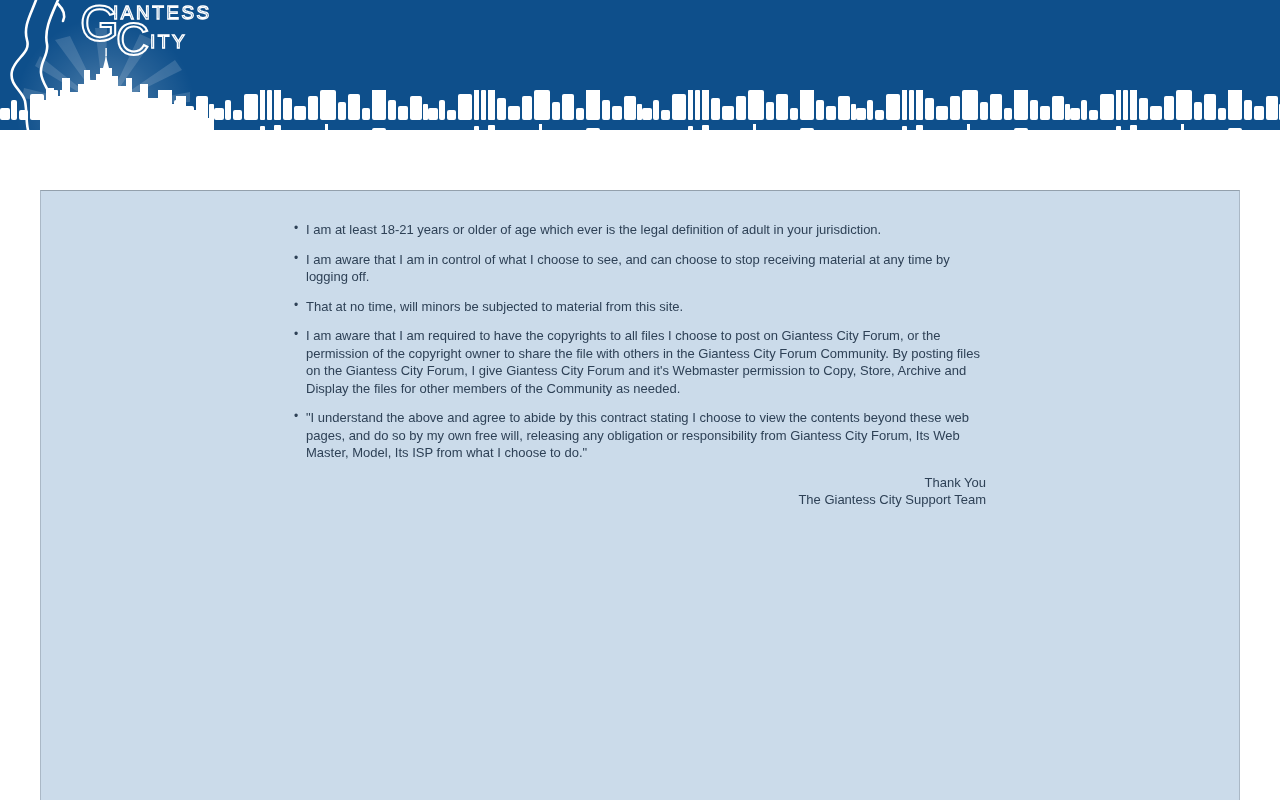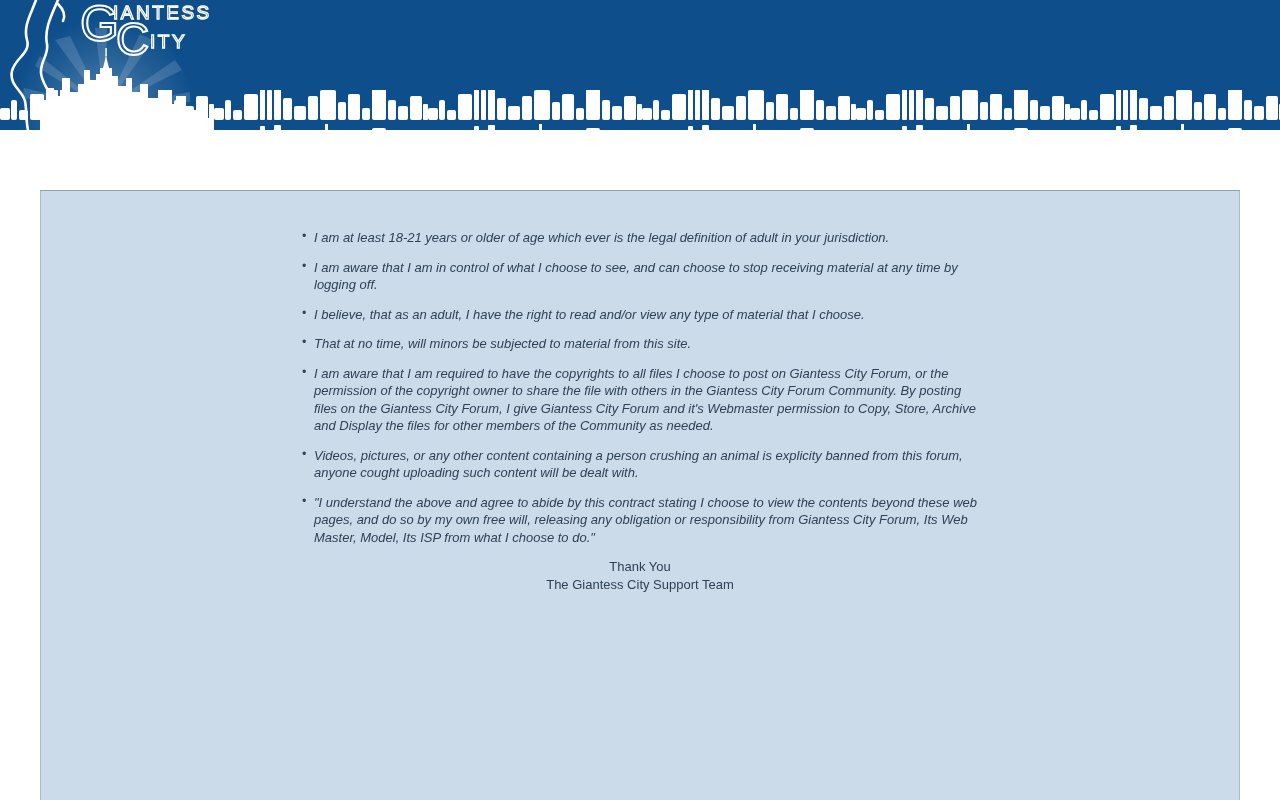--- a/index.html
+++ b/index.html
@@ -27,38 +27,37 @@
   .panel-inner {
     width: 692px;
     margin: 0 auto;
     padding-top: 30px;
     color: #2e4156;
     font-size: 13px;
     line-height: 17.5px;
   }
   ul.terms-list {
     list-style: none;
-    margin: 8px;
+    margin: 0;
     padding: 0 0 0 12px;
-    font-style: italic;
   }
   ul.terms-list li {
     position: relative;
     margin: 0 0 12px 0;
   }
   ul.terms-list li::before {
     content: "\2022";
     position: absolute;
     left: -12px;
     top: -1px;
     font-size: 12px;
     color: #2e4156;
   }
   .closing {
-    text-align: center;
+    text-align: right;
     margin-top: 0;
   }
   .closing.first { margin-top: 12px; }
 </style>
 </head>
 <body>
 
 <header class="header">
   <svg width="1280" height="130" viewBox="0 0 1280 130">
     <defs>
@@ -131,23 +130,21 @@
     </g>
   </svg>
 </header>
 
 <main>
   <section class="panel">
     <div class="panel-inner">
       <ul class="terms-list">
           <li>I am at least 18-21 years or older of age which ever is the legal definition of adult in your jurisdiction.</li>
           <li>I am aware that I am in control of what I choose to see, and can choose to stop receiving material at any time by logging off.</li>
-          <li>I believe, that as an adult, I have the right to read and/or view any type of material that I choose.</li>
           <li>That at no time, will minors be subjected to material from this site.</li>
           <li>I am aware that I am required to have the copyrights to all files I choose to post on Giantess City Forum, or the permission of the copyright owner to share the file with others in the Giantess City Forum Community. By posting files on the Giantess City Forum, I give Giantess City Forum and it's Webmaster permission to Copy, Store, Archive and Display the files for other members of the Community as needed.</li>
-          <li>Videos, pictures, or any other content containing a person crushing an animal is explicity banned from this forum, anyone cought uploading such content will be dealt with.</li>
           <li>"I understand the above and agree to abide by this contract stating I choose to view the contents beyond these web pages, and do so by my own free will, releasing any obligation or responsibility from Giantess City Forum, Its Web Master, Model, Its ISP from what I choose to do."</li>
         </ul>
       <div class="closing first">Thank You</div>
       <div class="closing">The Giantess City Support Team</div>
     </div>
   </section>
 </main>
 
 </body></html>

